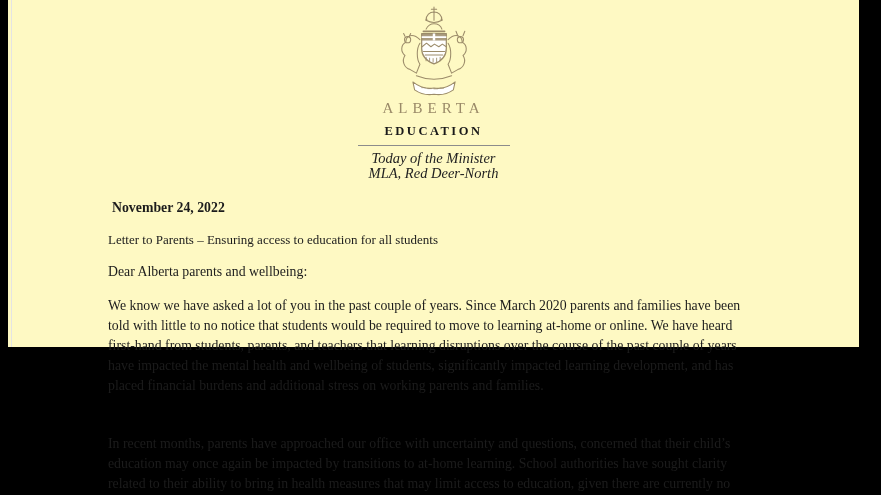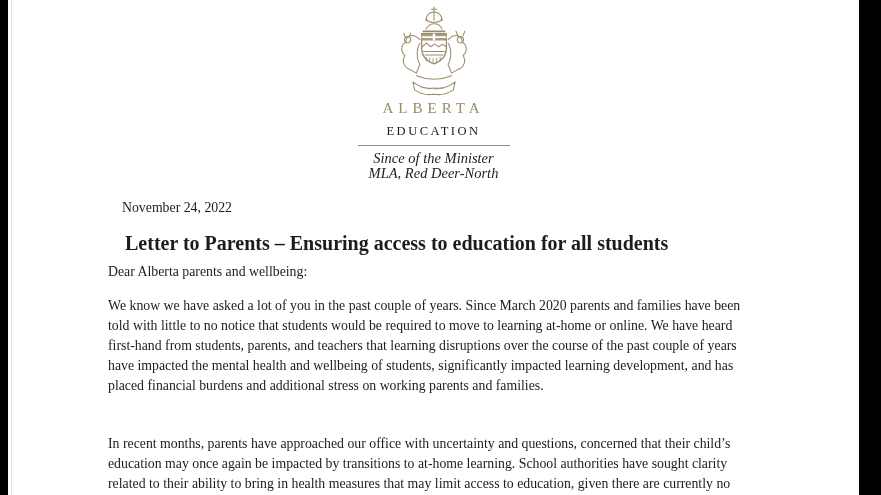--- a/index.html
+++ b/index.html
@@ -12,22 +12,22 @@
     height: 495px;
     background: #000;
     overflow: hidden;
   }
 
   .page {
     position: absolute;
     left: 8px;
     top: 0;
     width: 851px;
-    height: 495px;
-    background: #ffffff;
+    height: 347px;
+    background: #fef9c3;
   }
 
   .edge-line {
     position: absolute;
     left: 3px;
     top: 0;
     bottom: 0;
     width: 1px;
     background: #e4e4e4;
   }
@@ -45,21 +45,21 @@
   .org-name {
     margin-top: 2px;
     font-size: 15px;
     letter-spacing: 5px;
     color: #9a8a68;
     font-family: "Liberation Serif", serif;
   }
   .dept-name {
     margin-top: 7px;
     font-size: 12.5px;
-    font-weight: normal;
+    font-weight: bold;
     letter-spacing: 2.5px;
     color: #1a1a1a;
   }
   .lh-divider {
     width: 152px;
     height: 0;
     border-top: 1.5px solid #8c8c8c;
     margin: 6px auto 5px auto;
   }
   .office-lines {
@@ -73,22 +73,22 @@
 
   
   .letter-body {
     position: absolute;
     left: 100px;
     top: 0;
     width: 700px;
     color: #1c1c1c;
     font-size: 13.8px;
   }
-  .date-line     { position: absolute; top: 200px; left: 14px; }
-  .subject-line  { position: absolute; top: 232px; left: 0; font-weight: bold; font-size: 20px; margin-left: 17px; }
+  .date-line     { position: absolute; top: 200px; left: 4px; font-weight: bold; }
+  .subject-line  { position: absolute; top: 232px; left: 0; font-weight: normal; font-size: 13px; }
   .salutation    { position: absolute; top: 264px; left: 0; }
   .para          { position: absolute; left: 0; width: 700px;
                    line-height: 20px; white-space: pre-line; }
   .para-1        { top: 296px; }
   .para-2        { top: 402px; margin-top: 32px; }
 </style>
 </head>
 <body>
 
 <div class="screen">
@@ -130,21 +130,21 @@
 
           <path d="M30,79 q20,8 40,0"></path>
 
           <path d="M26,86 q11,9 24,7 q13,2 24,-7 l-2,9 q-10,7 -22,5 q-12,2 -22,-5 z" fill="#ffffff"></path>
           <path d="M36,92.5 h4 M43,93.6 h4 M50,93.8 h4 M57,93 h4" stroke-width="0.9"></path>
         </svg>
       </div>
       <div class="org-name">ALBERTA</div>
       <div class="dept-name">EDUCATION</div>
       <div class="lh-divider"></div>
-      <div class="office-lines">Since of the Minister
+      <div class="office-lines">Today of the Minister
 MLA, Red Deer-North</div>
     </div>
 
     <div class="letter-body">
       <div class="date-line">November 24, 2022</div>
       <div class="subject-line">Letter to Parents – Ensuring access to education for all students</div>
       <div class="salutation">Dear Alberta parents and wellbeing:</div>
       <div class="para para-1">We know we have asked a lot of you in the past couple of years. Since March 2020 parents and families have been
 told with little to no notice that students would be required to move to learning at-home or online. We have heard
 first-hand from students, parents, and teachers that learning disruptions over the course of the past couple of years

